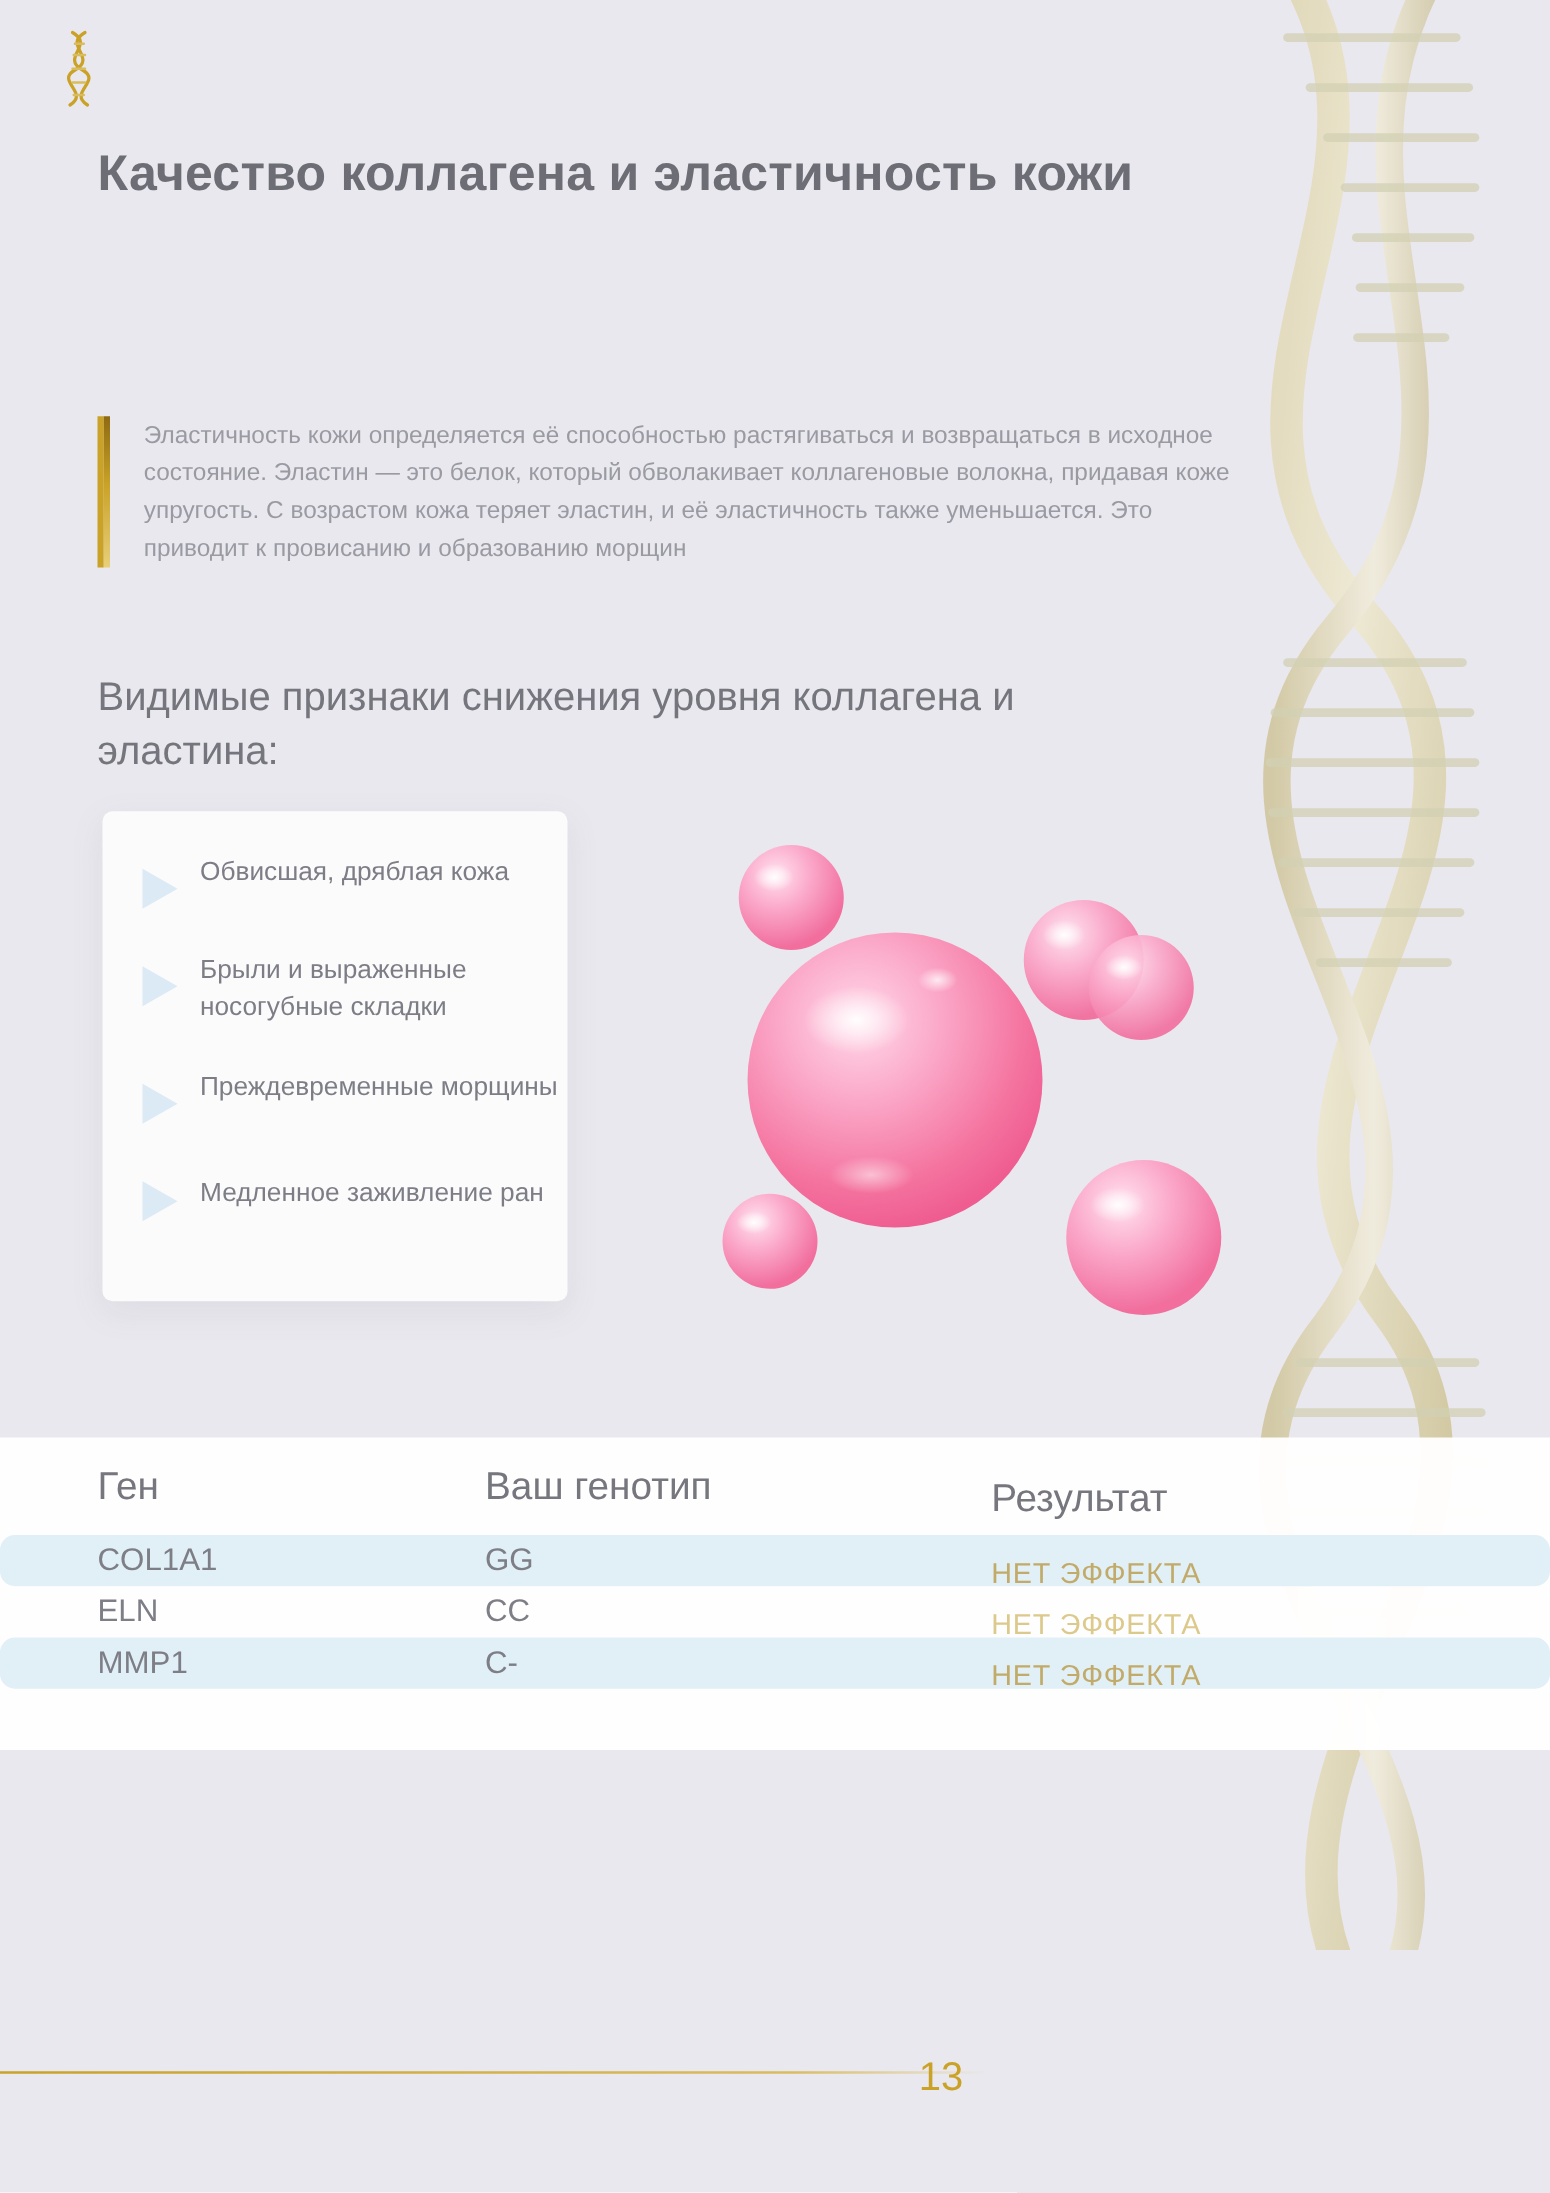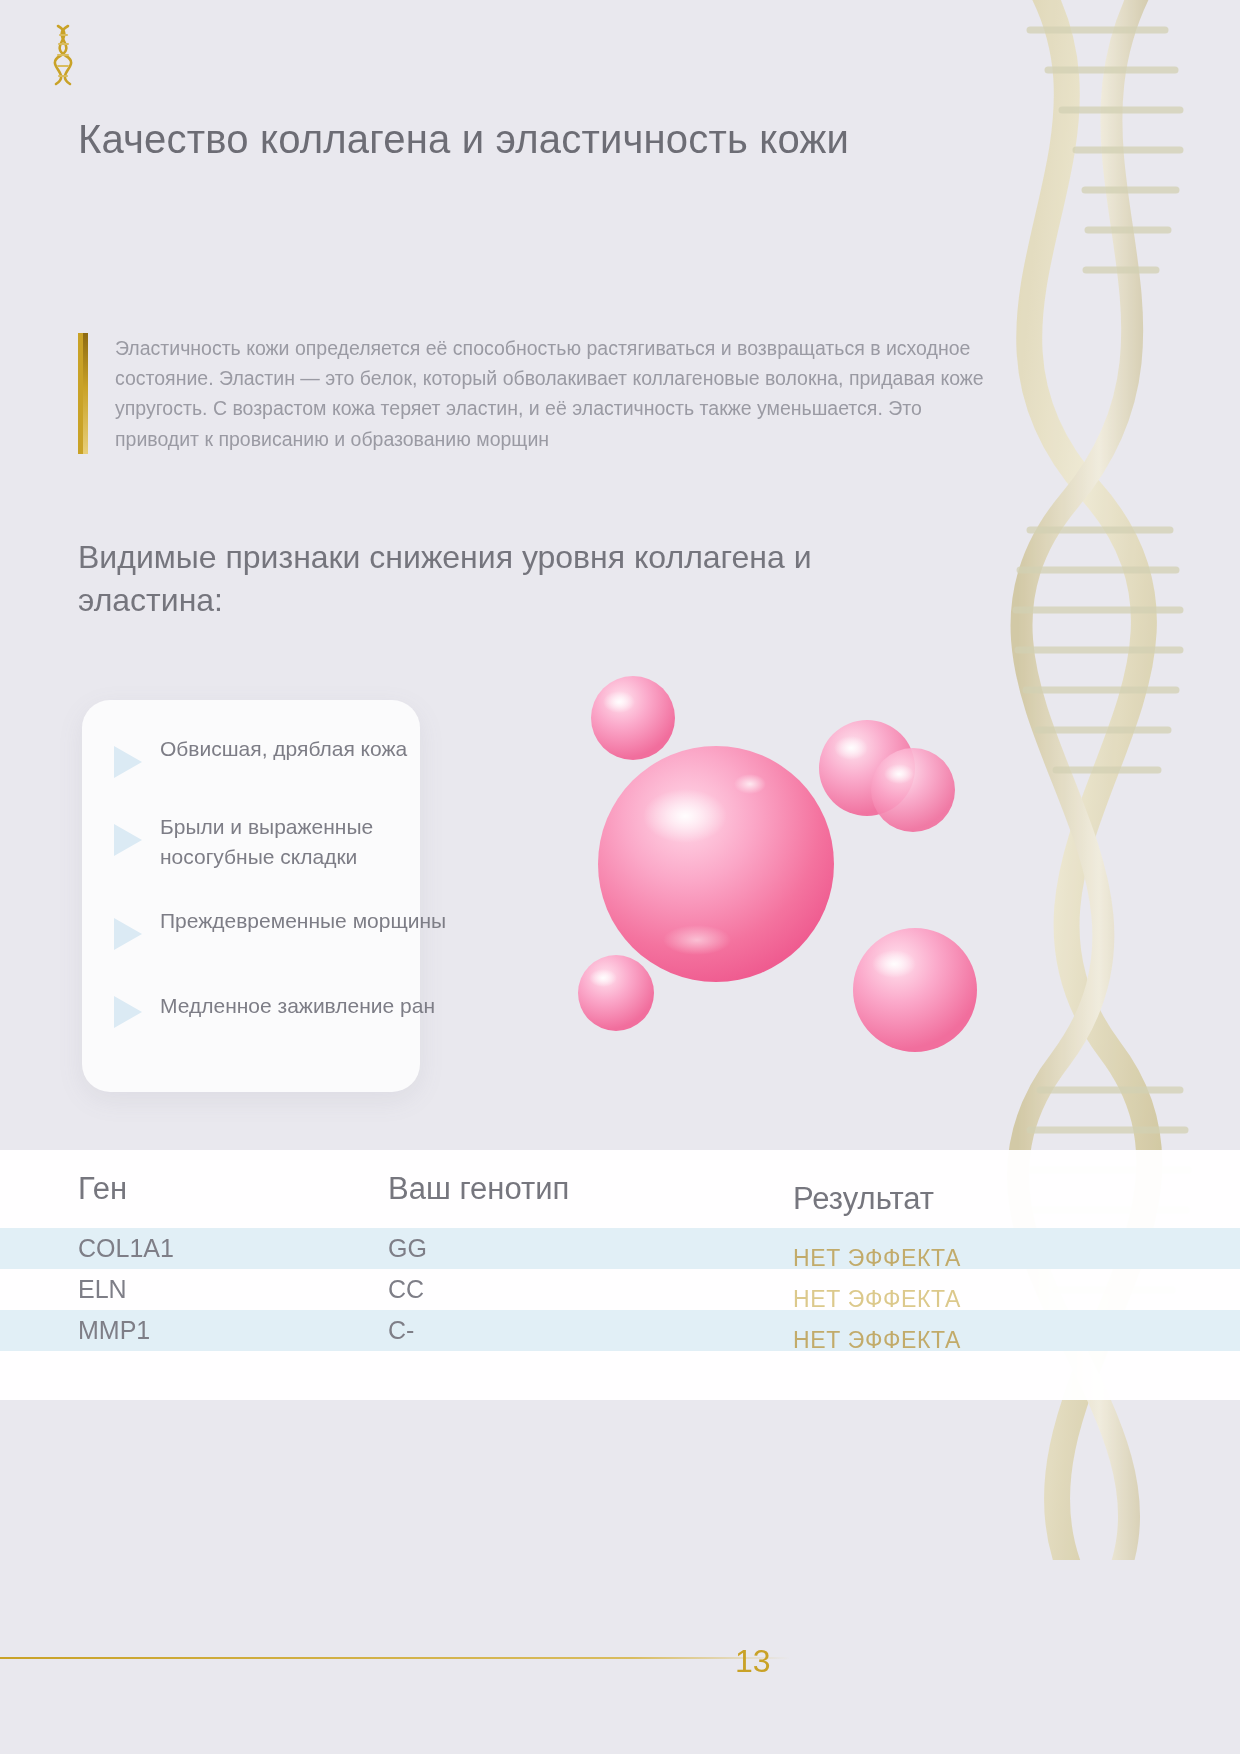--- a/index.html
+++ b/index.html
@@ -29,21 +29,21 @@
   
   .logo {
     position: absolute; left: 38px; top: 22px;
     width: 54px; height: 66px;
   }
 
   
   .title {
     position: absolute; left: 78px; top: 116px;
     width: 900px;
-    font-size: 40px; font-weight: 400; letter-spacing: 0.2px;
+    font-size: 40px; font-weight: 700; letter-spacing: 0.2px;
     color: #6d6d75;
     line-height: 1.18;
   }
   .intro {
     position: absolute; left: 78px; top: 196px;
     width: 900px;
     font-size: 21px; font-weight: 300; line-height: 1.45;
     color: #9a9aa3;
   }
   .quote {
@@ -61,24 +61,24 @@
   }
   .section-heading {
     position: absolute; left: 78px; top: 536px;
     width: 820px;
     font-size: 32px; font-weight: 300; line-height: 1.35;
     color: #75757d;
   }
 
   
   .card {
-    position: absolute; left: 82px; top: 700px;
-    width: 338px; height: 392px;
+    position: absolute; left: 82px; top: 649px;
+    width: 372px; height: 392px;
     background: #fbfbfc;
-    border-radius: 28px;
+    border-radius: 8px;
     box-shadow: 0 8px 26px rgba(120,120,140,0.10);
   }
   .card-list {
     position: absolute; left: 24px; top: 30px;
     width: 380px;
     list-style: none;
   }
   .card-list li {
     display: flex; align-items: flex-start;
     margin-bottom: 30px;
@@ -113,20 +113,21 @@
     height: 78px;
     padding: 0 78px;
   }
   .tbl-head > div {
     font-size: 31px; font-weight: 300; color: #76767e;
   }
   .tbl-row {
     display: flex; align-items: center;
     height: 41px;
     padding: 0 78px;
+    border-radius: 12px;
   }
   .tbl-row.alt { background: #e1eff6; }
   .col-gene   { width: 310px; }
   .col-geno   { width: 405px; }
   .col-result { flex: 1; margin-top: 20px; }
   .tbl-row .col-gene, .tbl-row .col-geno {
     font-size: 25px; font-weight: 300; color: #7e7e87;
   }
   .tbl-row .col-result {
     font-size: 23px; font-weight: 300; letter-spacing: 0.6px;

